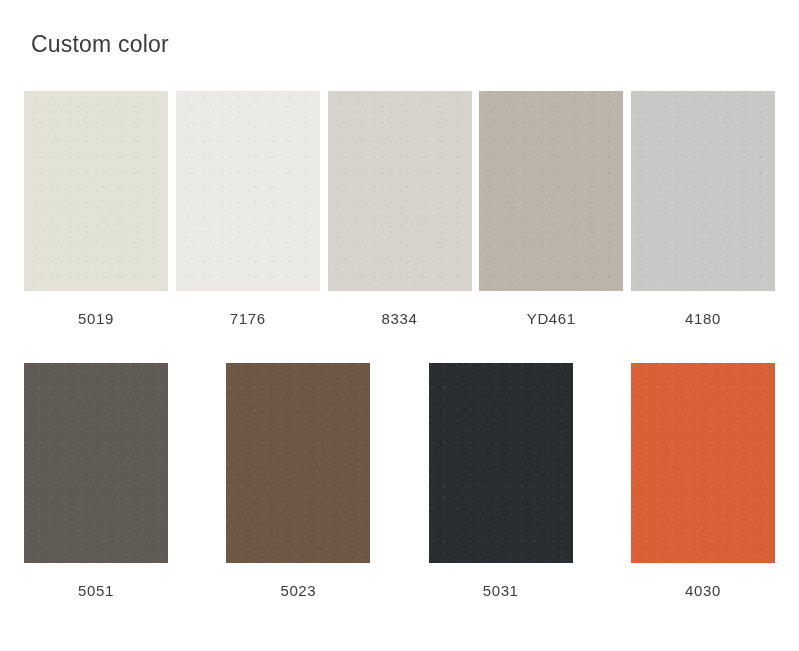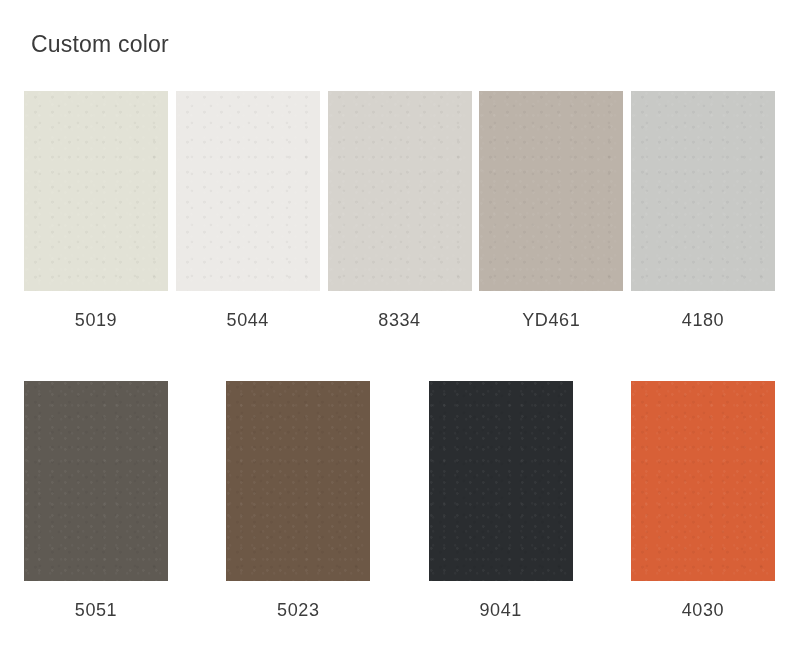--- a/index.html
+++ b/index.html
@@ -41,21 +41,21 @@
   .swatch-row {
     position: absolute;
     left: 24px;
     width: 751px;
     display: flex;
     flex-direction: row;
     justify-content: space-between;
   }
 
   .swatch-row--one { top: 91px; }
-  .swatch-row--two { top: 381px; }
+  .swatch-row--two { top: 363px; }
 
   .swatch-cell {
     width: 144px;
     display: flex;
     flex-direction: column;
     align-items: center;
   }
 
   .swatch-chip {
     width: 144px;
@@ -75,21 +75,21 @@
       radial-gradient(circle at 18% 22%, rgba(255,255,255,0.055) 0 1.1px, rgba(0,0,0,0) 1.6px),
       radial-gradient(circle at 67% 41%, rgba(0,0,0,0.045) 0 1.2px, rgba(0,0,0,0) 1.8px),
       radial-gradient(circle at 38% 74%, rgba(255,255,255,0.04) 0 1px, rgba(0,0,0,0) 1.5px),
       radial-gradient(circle at 84% 88%, rgba(0,0,0,0.04) 0 1.1px, rgba(0,0,0,0) 1.7px);
     background-size: 13px 11px, 17px 15px, 11px 14px, 19px 17px;
     opacity: 0.9;
   }
 
   .swatch-label {
     margin-top: 20px;
-    font-size: 18px;
+    font-size: 15px;
     letter-spacing: 0.6px;
     color: #3c3c3c;
     font-family: "Liberation Sans", sans-serif;
     text-align: center;
     line-height: 1;
     white-space: nowrap;
   }
 </style>
 </head>
 <body>
@@ -100,21 +100,21 @@
 
   <div class="swatch-row swatch-row--one">
 
     <div class="swatch-cell">
       <div class="swatch-chip" style="background-color: rgb(226, 226, 214);"></div>
       <div class="swatch-label">5019</div>
     </div>
 
     <div class="swatch-cell">
       <div class="swatch-chip" style="background-color: rgb(236, 234, 231);"></div>
-      <div class="swatch-label">5044</div>
+      <div class="swatch-label">7176</div>
     </div>
 
     <div class="swatch-cell">
       <div class="swatch-chip" style="background-color: rgb(214, 211, 205);"></div>
       <div class="swatch-label">8334</div>
     </div>
 
     <div class="swatch-cell">
       <div class="swatch-chip" style="background-color: rgb(188, 179, 169);"></div>
       <div class="swatch-label">YD461</div>
@@ -135,21 +135,21 @@
     </div>
 
     <div class="swatch-cell">
       <div class="swatch-chip" style="background-color: rgb(109, 88, 70);"></div>
       <div class="swatch-label">5023</div>
     </div>
 
 
     <div class="swatch-cell">
       <div class="swatch-chip" style="background-color: rgb(42, 45, 48);"></div>
-      <div class="swatch-label">9041</div>
+      <div class="swatch-label">5031</div>
     </div>
 
     <div class="swatch-cell">
       <div class="swatch-chip" style="background-color: rgb(216, 96, 55);"></div>
       <div class="swatch-label">4030</div>
     </div>
 
   </div>
 
 </div>

